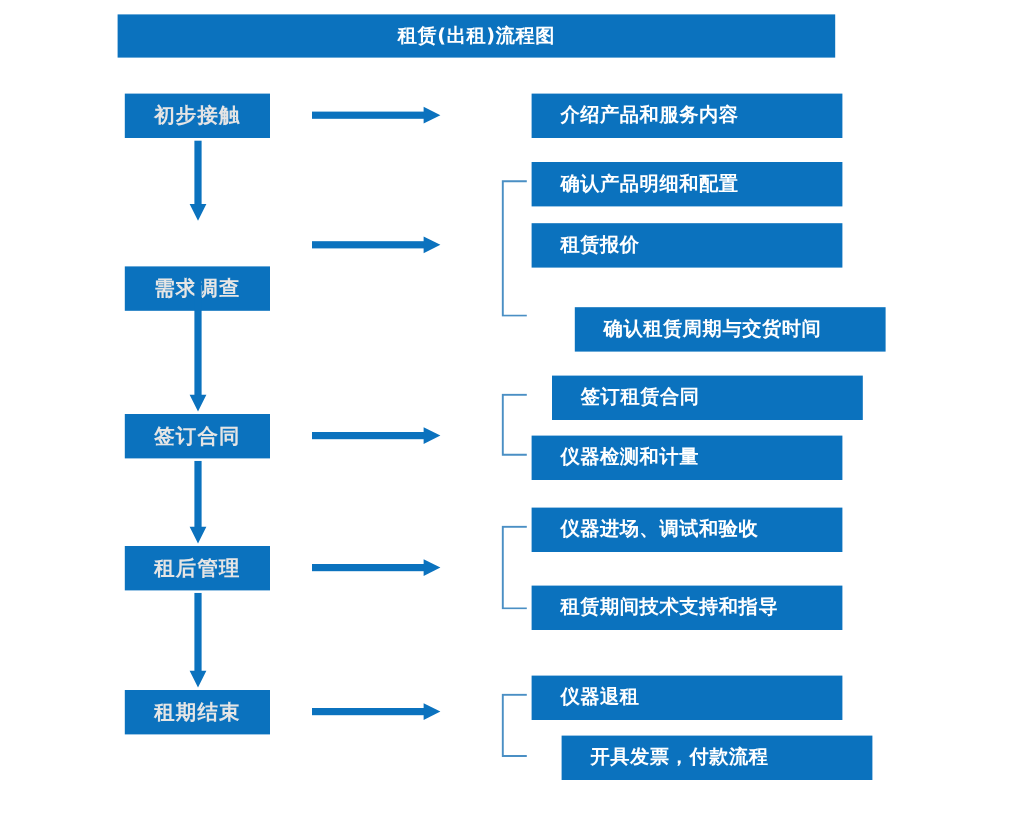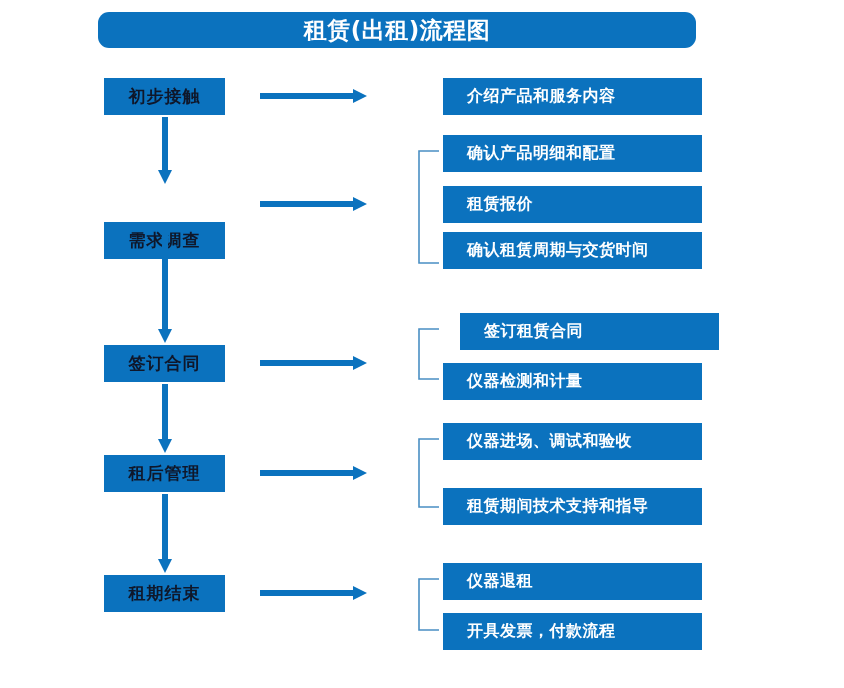--- a/index.html
+++ b/index.html
@@ -22,36 +22,35 @@
   }
   
   .title-bar {
     position: absolute;
     left: 98px;
     top: 12px;
     width: 598px;
     height: 36px;
     background: #0B72BE;
     color: #ffffff;
-    font-size: 23px;
+    font-size: 16px;
     font-weight: bold;
     display: flex;
     align-items: center;
     justify-content: center;
     letter-spacing: 0.5px;
-    border-radius: 11px;
   }
   
   .stage-box {
     position: absolute;
     left: 104px;
     width: 121px;
     height: 37px;
     background: #0B72BE;
-    color: #0f172a;
+    color: #e5e5e5;
     font-size: 17px;
     font-weight: bold;
     display: flex;
     align-items: center;
     justify-content: center;
     letter-spacing: 1px;
   }
   
   .task-box {
     position: absolute;
@@ -174,21 +173,21 @@
   </div>
   <div class="bracket" style="left:417px; top:578px; height:53px;">
     <svg class="bracket-svg" width="24" height="53" viewBox="0 0 24 53">
       <path d="M22,1 L2,1 L2,52 L22,52" fill="none" stroke="#4A8FC4" stroke-width="1.6"></path>
     </svg>
   </div>
 
   <div class="task-box" style="top:78px;">介绍产品和服务内容</div>
   <div class="task-box" style="top:135px;">确认产品明细和配置</div>
   <div class="task-box" style="top:186px;">租赁报价</div>
-  <div class="task-box" style="top:232px;">确认租赁周期与交货时间</div>
+  <div class="task-box" style="top:256px;margin-left:36px;">确认租赁周期与交货时间</div>
   <div class="task-box" style="top:313px;margin-left:17px;">签订租赁合同</div>
   <div class="task-box" style="top:363px;font-family:Liberation Serif, serif;">仪器检测和计量</div>
   <div class="task-box" style="top:423px;">仪器进场、调试和验收</div>
   <div class="task-box" style="top:563px;">仪器退租</div>
   <div class="task-box" style="top:488px;">租赁期间技术支持和指导</div>
-  <div class="task-box" style="top:613px;">开具发票，付款流程</div>
+  <div class="task-box" style="top:613px;margin-left:25px;">开具发票，付款流程</div>
 
 </div>
 
 </body></html>

